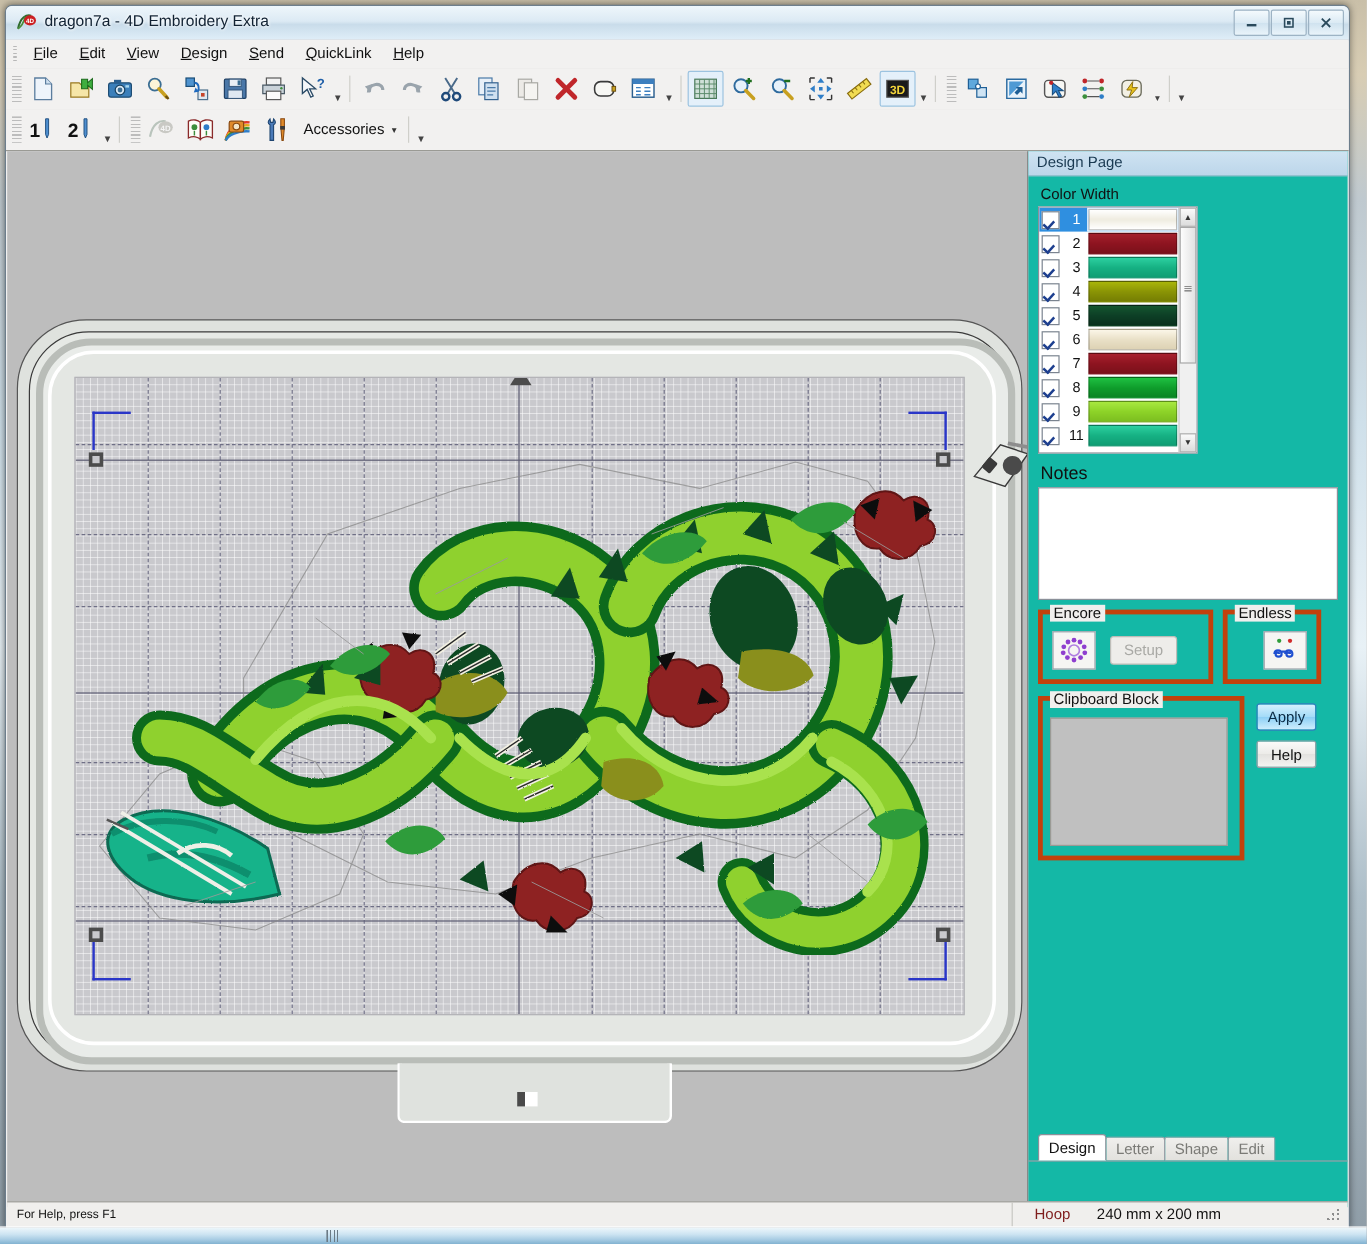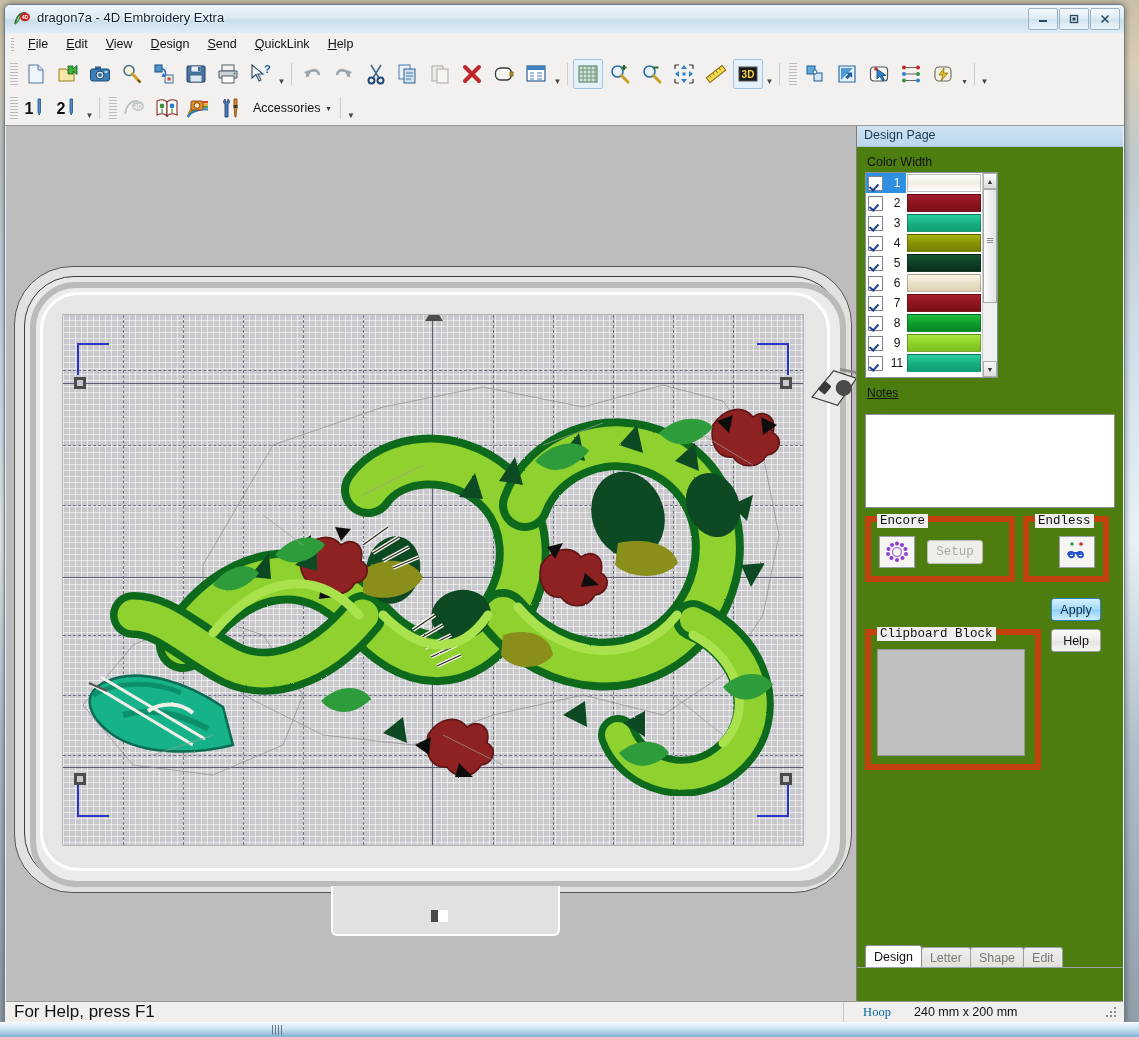--- a/index.html
+++ b/index.html
@@ -158,21 +158,21 @@
   .handle{position:absolute;width:12px;height:12px;background:#4c4c4c;}
   .handle::after{content:"";position:absolute;left:3px;top:3px;width:6px;height:6px;background:#c9c9cd;}
   
   .arrowmk{position:absolute;width:0;height:0;}
   .arrowmk.left{border-top:9px solid transparent;border-bottom:9px solid transparent;border-right:14px solid #4c4c4c;}
   .arrowmk.right{border-top:9px solid transparent;border-bottom:9px solid transparent;border-left:14px solid #4c4c4c;}
   .arrowmk.up{border-left:9px solid transparent;border-right:9px solid transparent;border-bottom:14px solid #4c4c4c;}
   
   #rightpanel{
     position:absolute;left:852px;top:121px;width:266px;height:880px;
-    background:#4d7c0f;
+    background:#14b8a6;
   }
   .panel-title{
     height:18px;background:linear-gradient(180deg,#cfe3f2 0%,#bcd6ea 100%);
     border-bottom:1px solid #a9c2d6;
     font-size:12.5px;color:#1a3a52;padding:2px 0 0 7px;
   }
   .panel-body{padding:6px 8px 0 8px;position:relative;height:836px;}
   .sectlabel{font-size:12.5px;color:#111;margin:2px 0 3px 2px;}
   
   .colorwrap{display:flex;gap:9px;}
@@ -215,47 +215,47 @@
   
   .infocol{width:104px;}
   .infolabel{font-size:12.5px;color:#111;text-align:center;margin-top:2px;}
   .infofield{
     height:20px;background:#f4f3f1;border:1px solid #9aa0a8;
     font-size:12.5px;color:#111;display:flex;align-items:center;justify-content:center;
     margin-top:2px;
   }
   .sp8{height:10px;}
   
-  .notes-label{font-size:12px;color:#111;margin:8px 0 14px 2px;text-decoration:underline;}
+  .notes-label{font-size:15px;color:#111;margin:8px 0 3px 2px;}
   .notes-box{
     height:92px;background:#fff;border:1px solid #8b9099;
   }
   
   .grouprow{display:flex;gap:8px;margin-top:8px;}
   .group{
-    border:6px solid #c2410c;padding:14px 8px 8px 8px;position:relative;font-family:Liberation Mono, monospace;
+    border:4px solid #c2410c;padding:14px 8px 8px 8px;position:relative;
   }
   .group > .glegend{
     position:absolute;left:6px;top:-8px;background:#f0efed;padding:0 3px;
     font-size:12.5px;color:#111;
   }
   .iconbtn{
     width:34px;height:30px;border:1px solid #9aa0a8;background:#f6f5f3;
     display:flex;align-items:center;justify-content:center;
   }
   .setupbtn{
     width:54px;height:22px;border:1px solid #bdbdb8;background:#eeedea;
     color:#a9a9a5;font-size:12.5px;display:flex;align-items:center;justify-content:center;
     border-radius:3px;
   }
   .group.encore{width:122px;display:flex;align-items:center;gap:12px;}
   .group.endless{width:58px;display:flex;align-items:center;justify-content:flex-end;}
   
   .clipwrap{display:flex;gap:10px;margin-top:10px;align-items:flex-start;}
-  .group.clip{width:152px;padding:14px 6px 8px 6px;margin-top:37px;}
+  .group.clip{width:152px;padding:14px 6px 8px 6px;}
   .clipbox{width:146px;height:105px;background:#c0c0c0;border:1px solid #9a9a95;}
   .btncol{display:flex;flex-direction:column;gap:8px;padding-top:6px;}
   .pbtn{
     width:48px;height:21px;border-radius:3px;font-size:12.5px;
     display:flex;align-items:center;justify-content:center;
   }
   .pbtn.apply{
     border:1px solid #2f7fbf;color:#0a2a44;
     background:linear-gradient(180deg,#d6f0fd 0%,#a5dcf8 48%,#8ed0f5 52%,#cfeefd 100%);
   }
@@ -275,25 +275,25 @@
   }
   .tab.active{background:#fff;color:#111;height:21px;border-color:#8b9099;z-index:2;}
   .tabline{position:absolute;left:0;right:0;bottom:21px;height:1px;background:#9aa0a8;}
   
   #statusbar{
     position:absolute;left:1px;bottom:1px;width:1117px;height:20px;
     background:#f0efed;border-top:1px solid #9a9a94;
     display:flex;align-items:center;
   }
   #statusbar .sb-left{
-    flex:1 1 auto;padding-left:8px;font-size:17px;color:#111;
+    flex:1 1 auto;padding-left:8px;font-size:10px;color:#111;
     border-right:1px solid #c8c8c2;height:100%;display:flex;align-items:center;
   }
   #statusbar .sb-hooplabel{
-    width:66px;text-align:center;font-size:12.5px;color:#0369a1;font-family:Liberation Serif, serif;
+    width:66px;text-align:center;font-size:12.5px;color:#7f1d1d;
   }
   #statusbar .sb-hoopval{
     width:190px;font-size:12.5px;color:#111;padding-left:4px;
   }
   #statusbar .sb-grip{
     width:16px;height:16px;margin-left:auto;margin-right:3px;
     background:
       radial-gradient(circle 1px at 3px 12px,#8d8d8d 99%,transparent),
       radial-gradient(circle 1px at 7px 12px,#8d8d8d 99%,transparent),
       radial-gradient(circle 1px at 11px 12px,#8d8d8d 99%,transparent),

